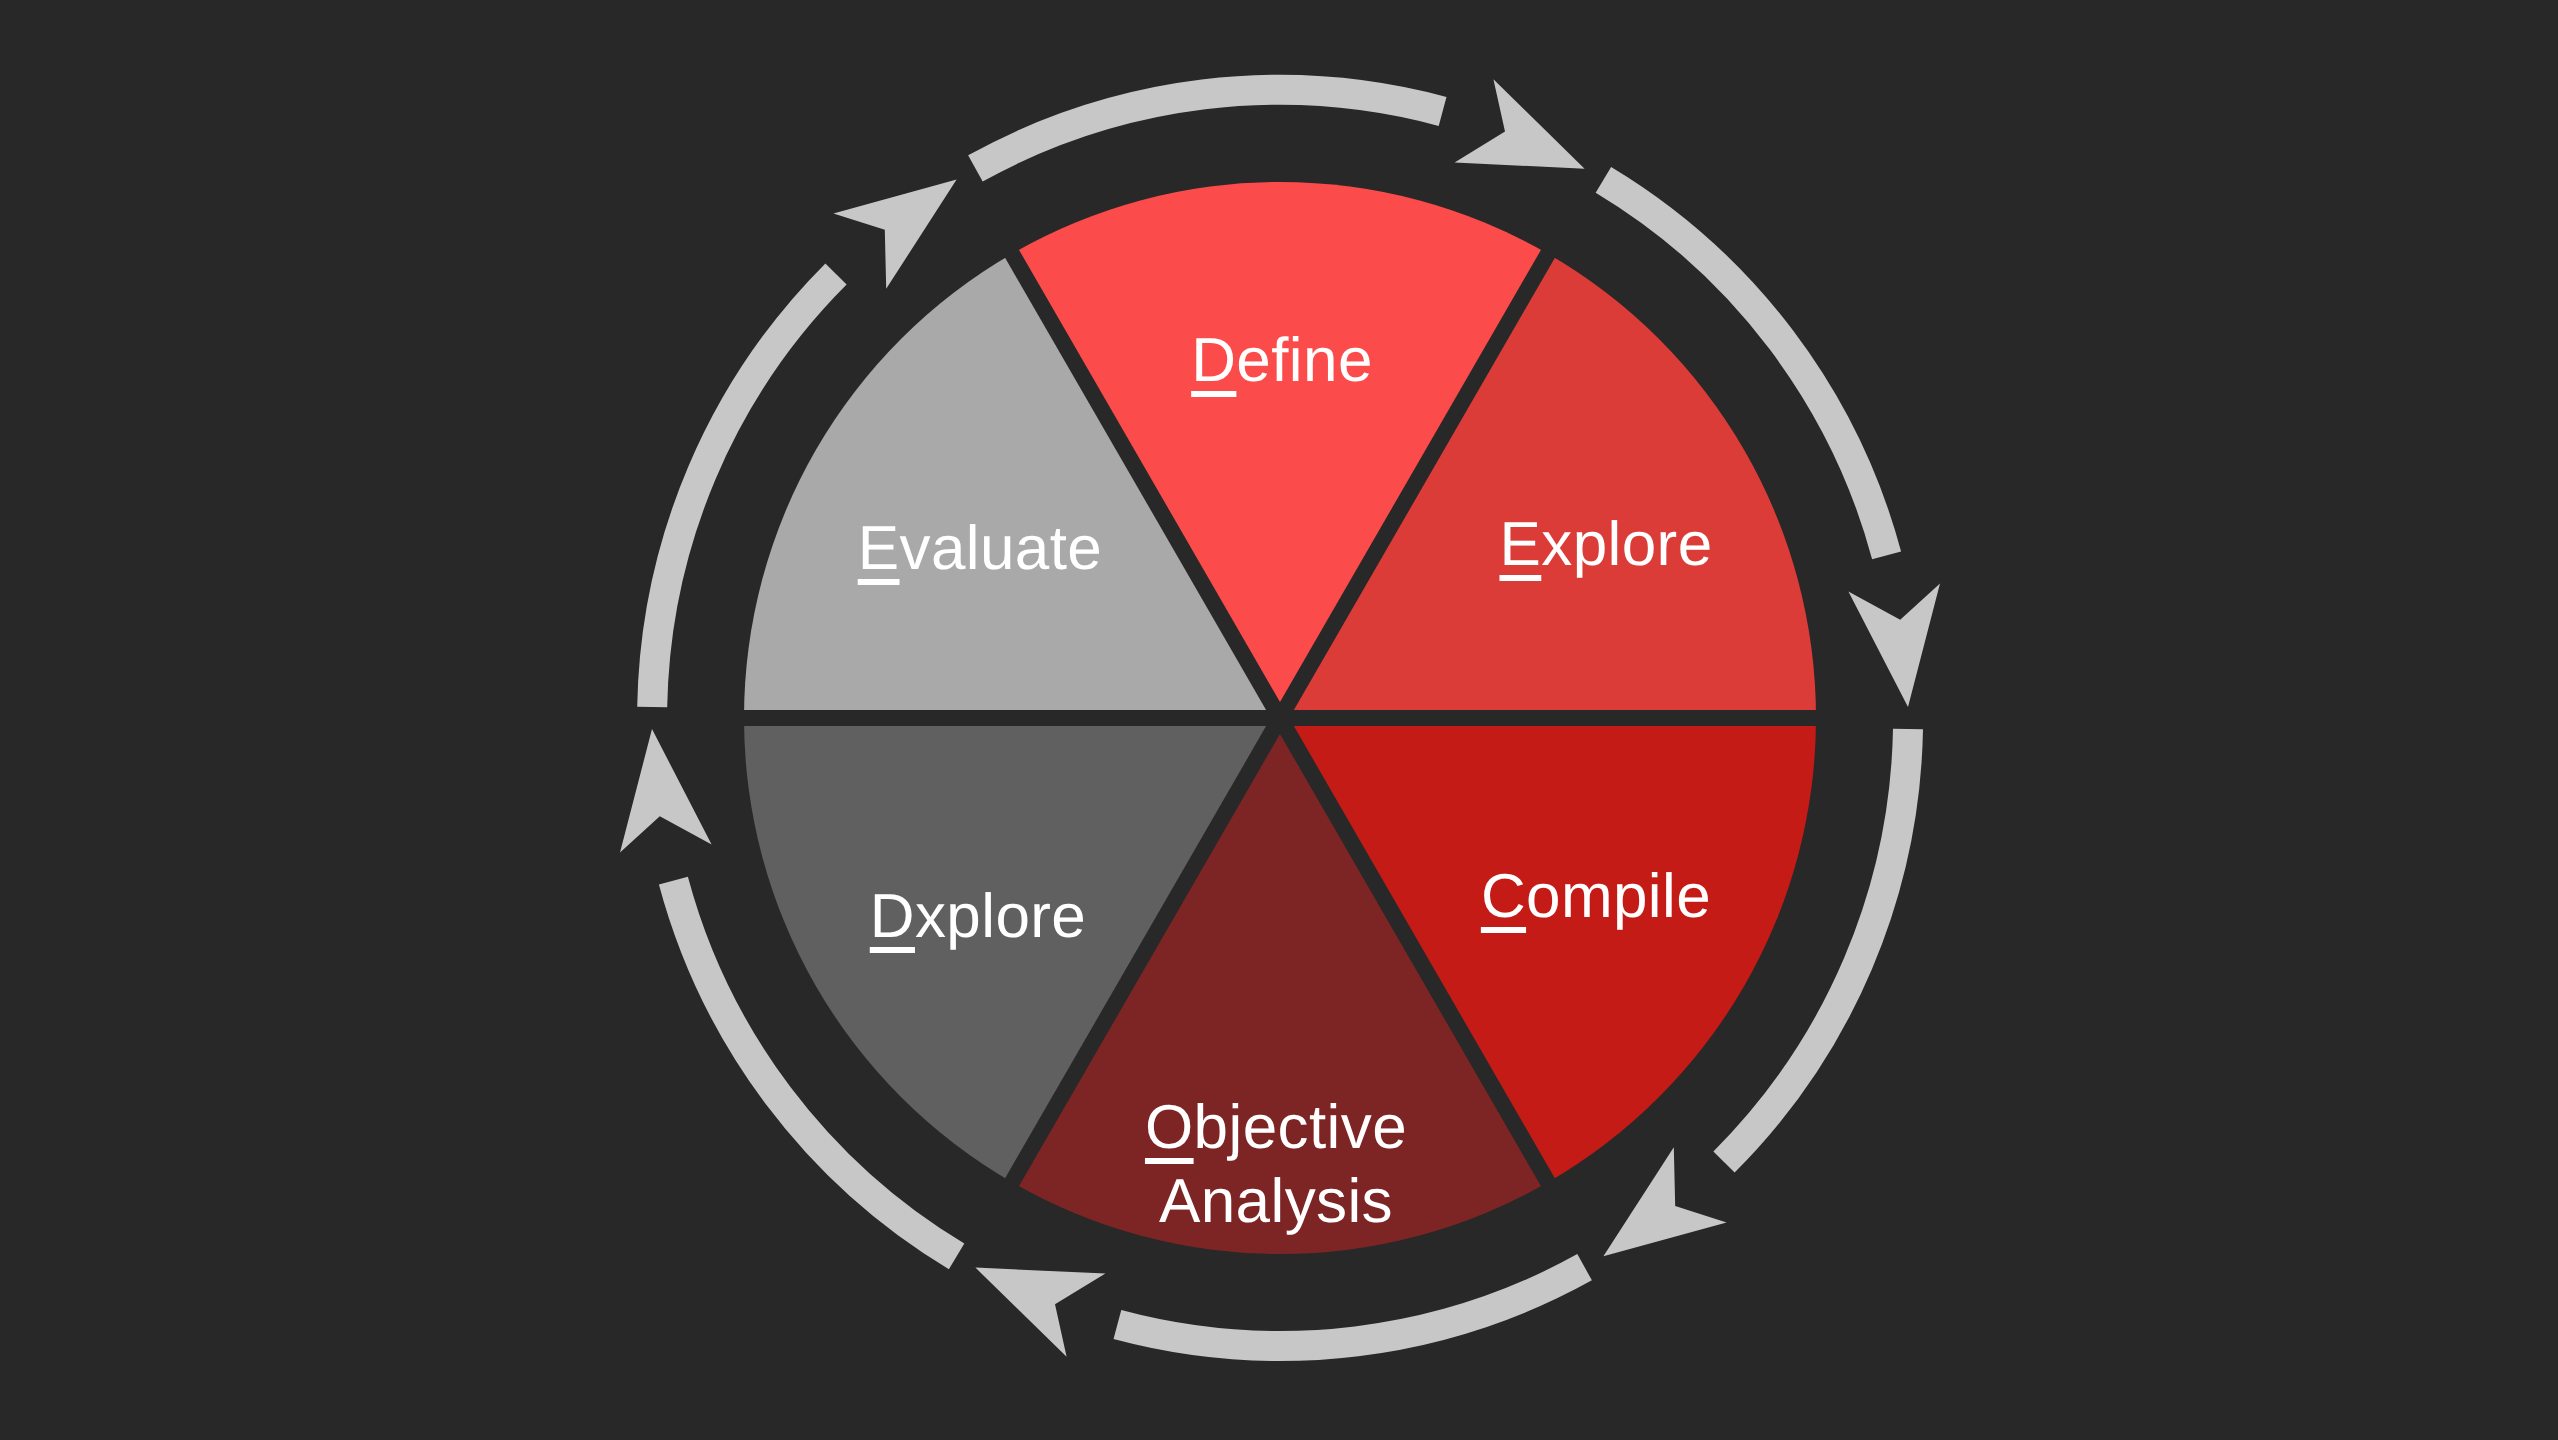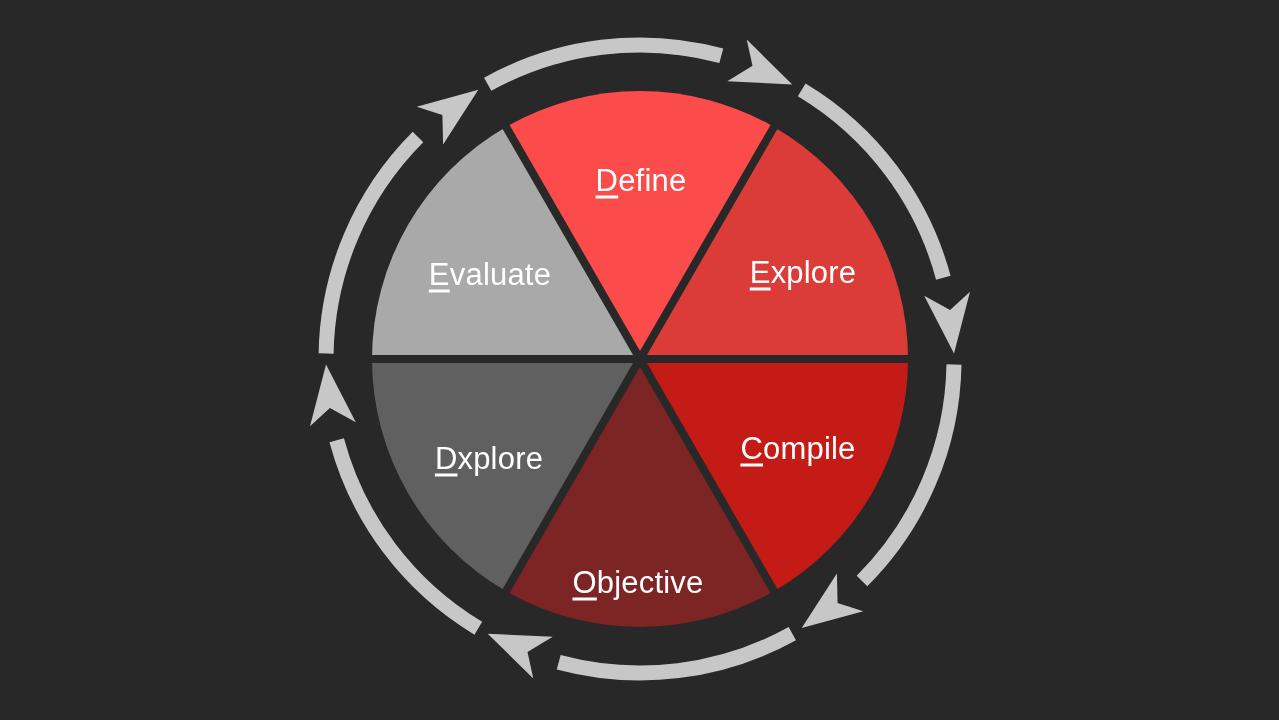--- a/index.html
+++ b/index.html
@@ -82,20 +82,21 @@
     <span class="initial">D</span><span>efine</span>
   </div>
   <div class="label" style="left:803px; top:272px;">
     <span class="initial">E</span><span>xplore</span>
   </div>
   <div class="label" style="left:798px; top:448px;">
     <span class="initial">C</span><span>ompile</span>
   </div>
   <div class="label" style="left:638px; top:550px;margin-top:32px;">
     <div><span class="initial">O</span><span>bjective</span></div>
+    <div>Analysis</div>
   </div>
   <div class="label" style="left:489px; top:458px;">
     <span class="initial">D</span><span>xplore</span>
   </div>
   <div class="label" style="left:490px; top:274px;">
     <span class="initial">E</span><span>valuate</span>
   </div>
 
 </div>
 

